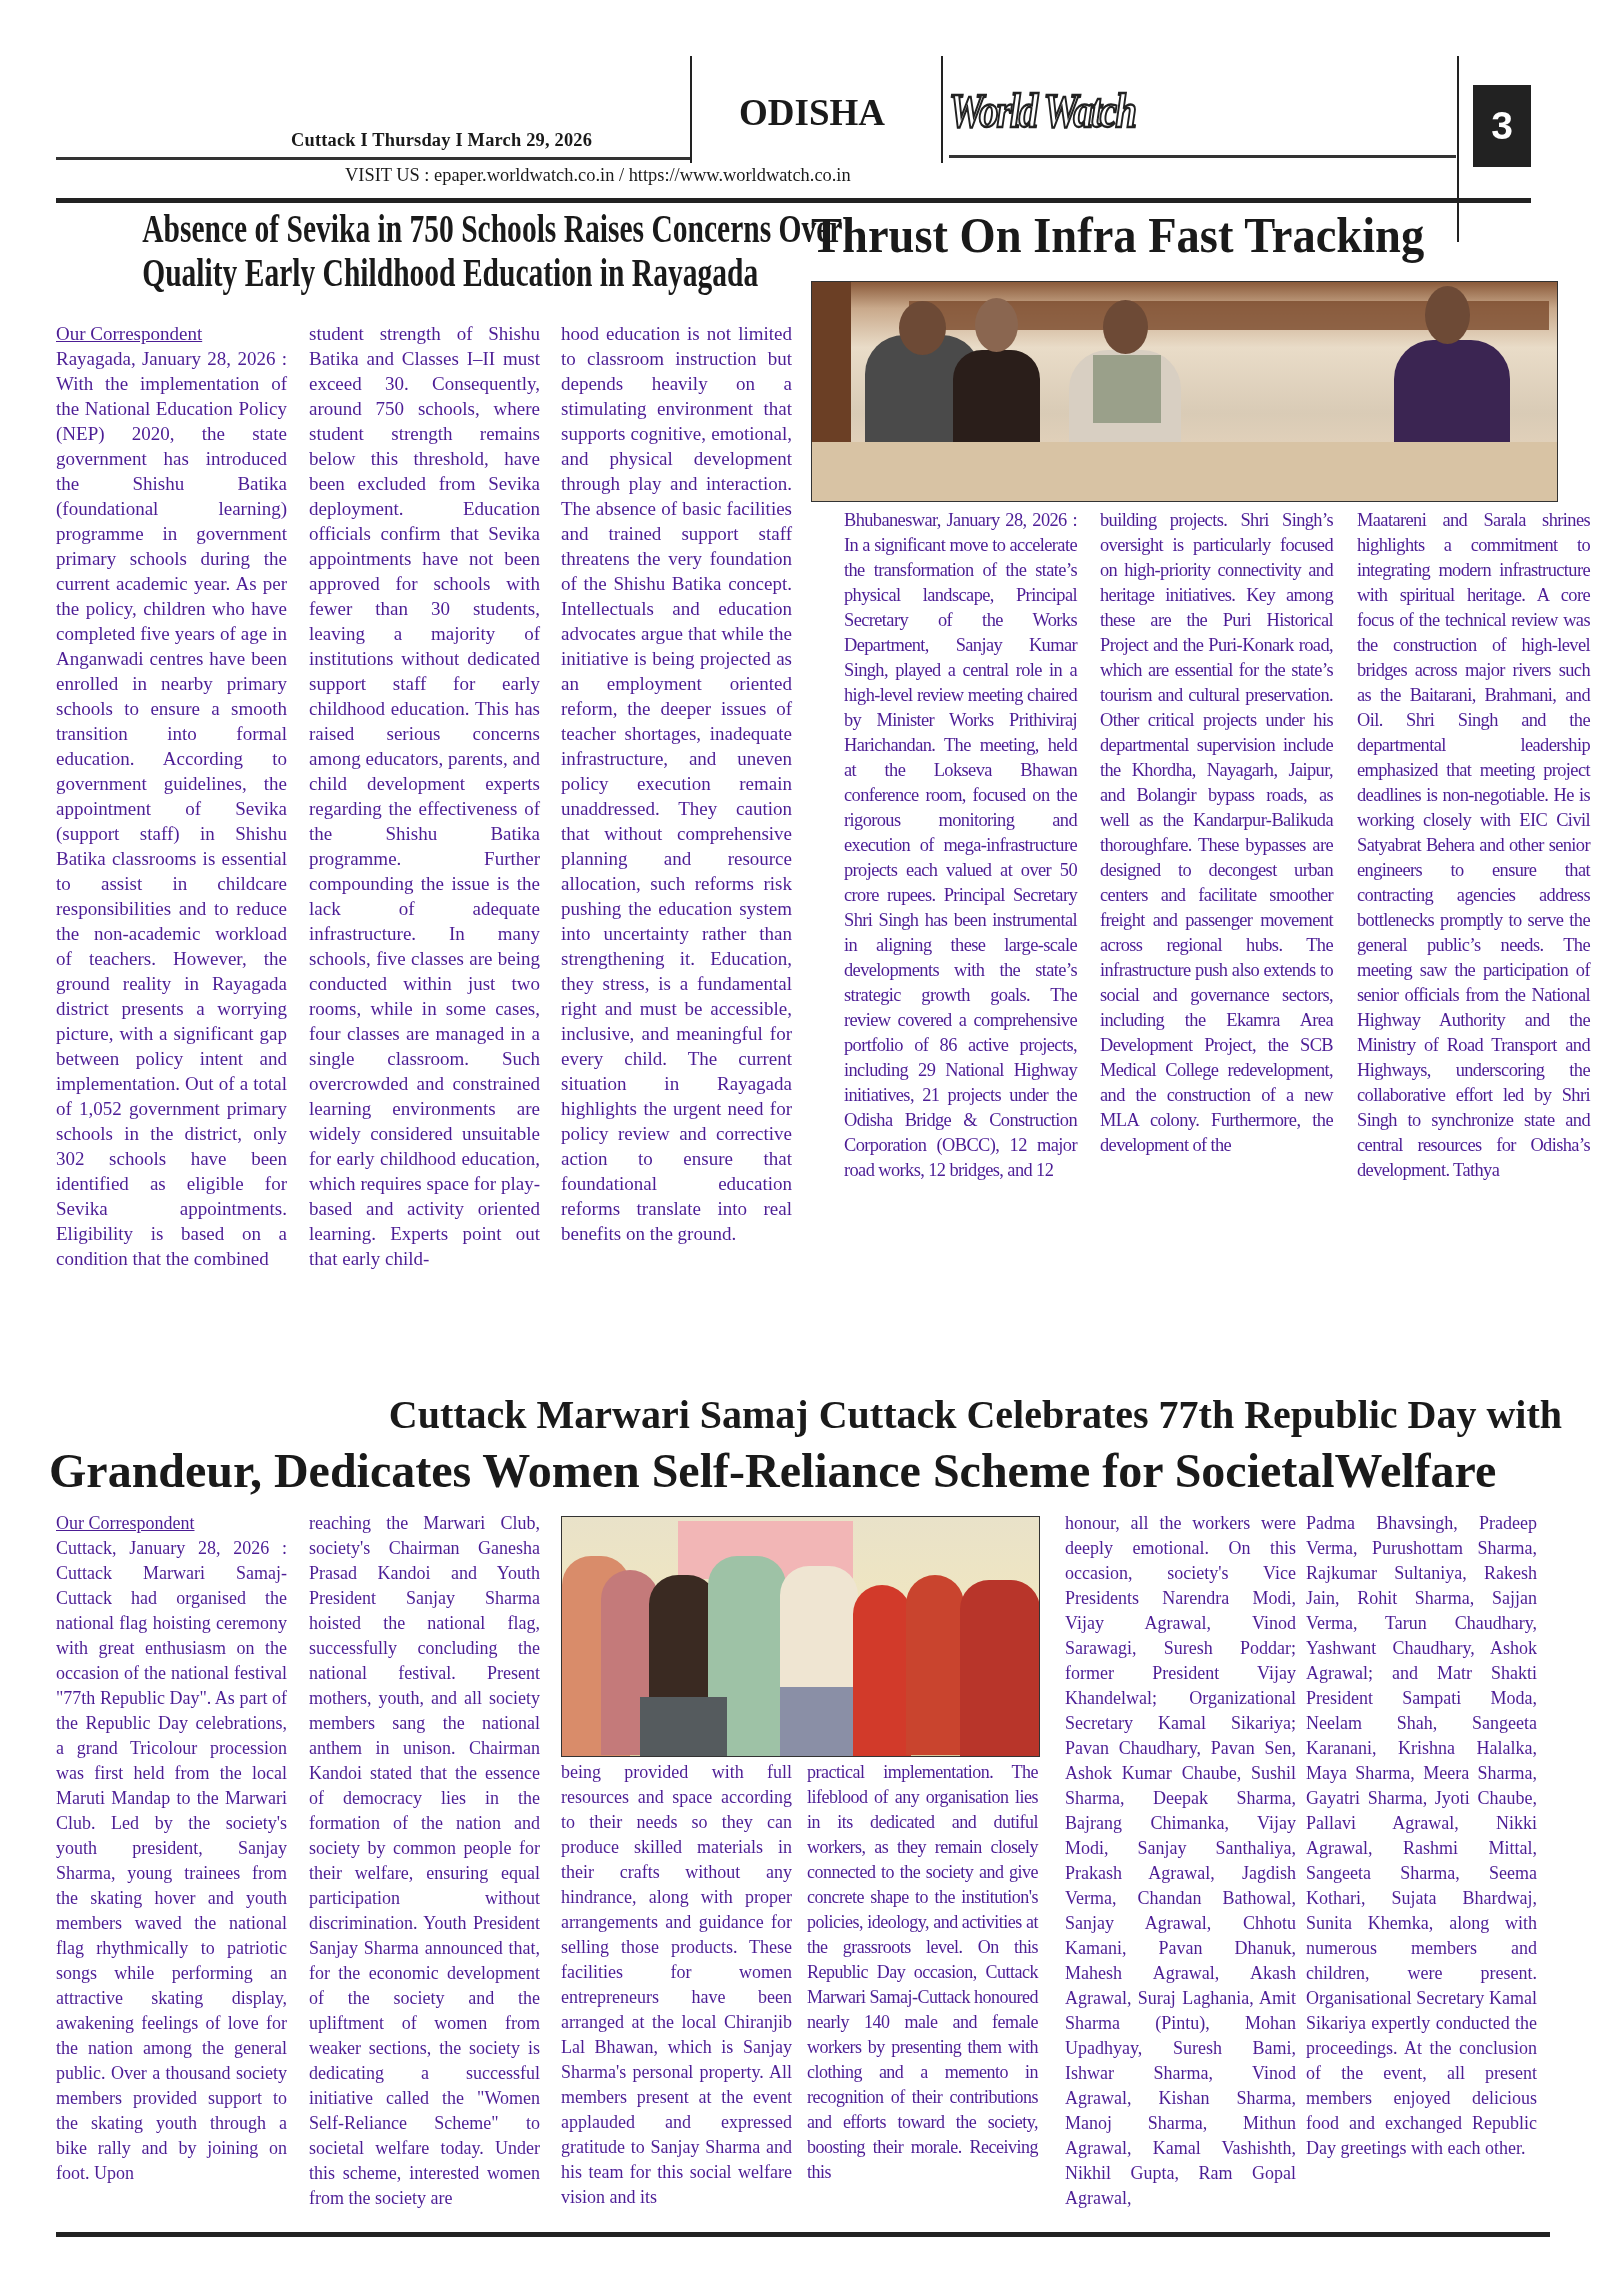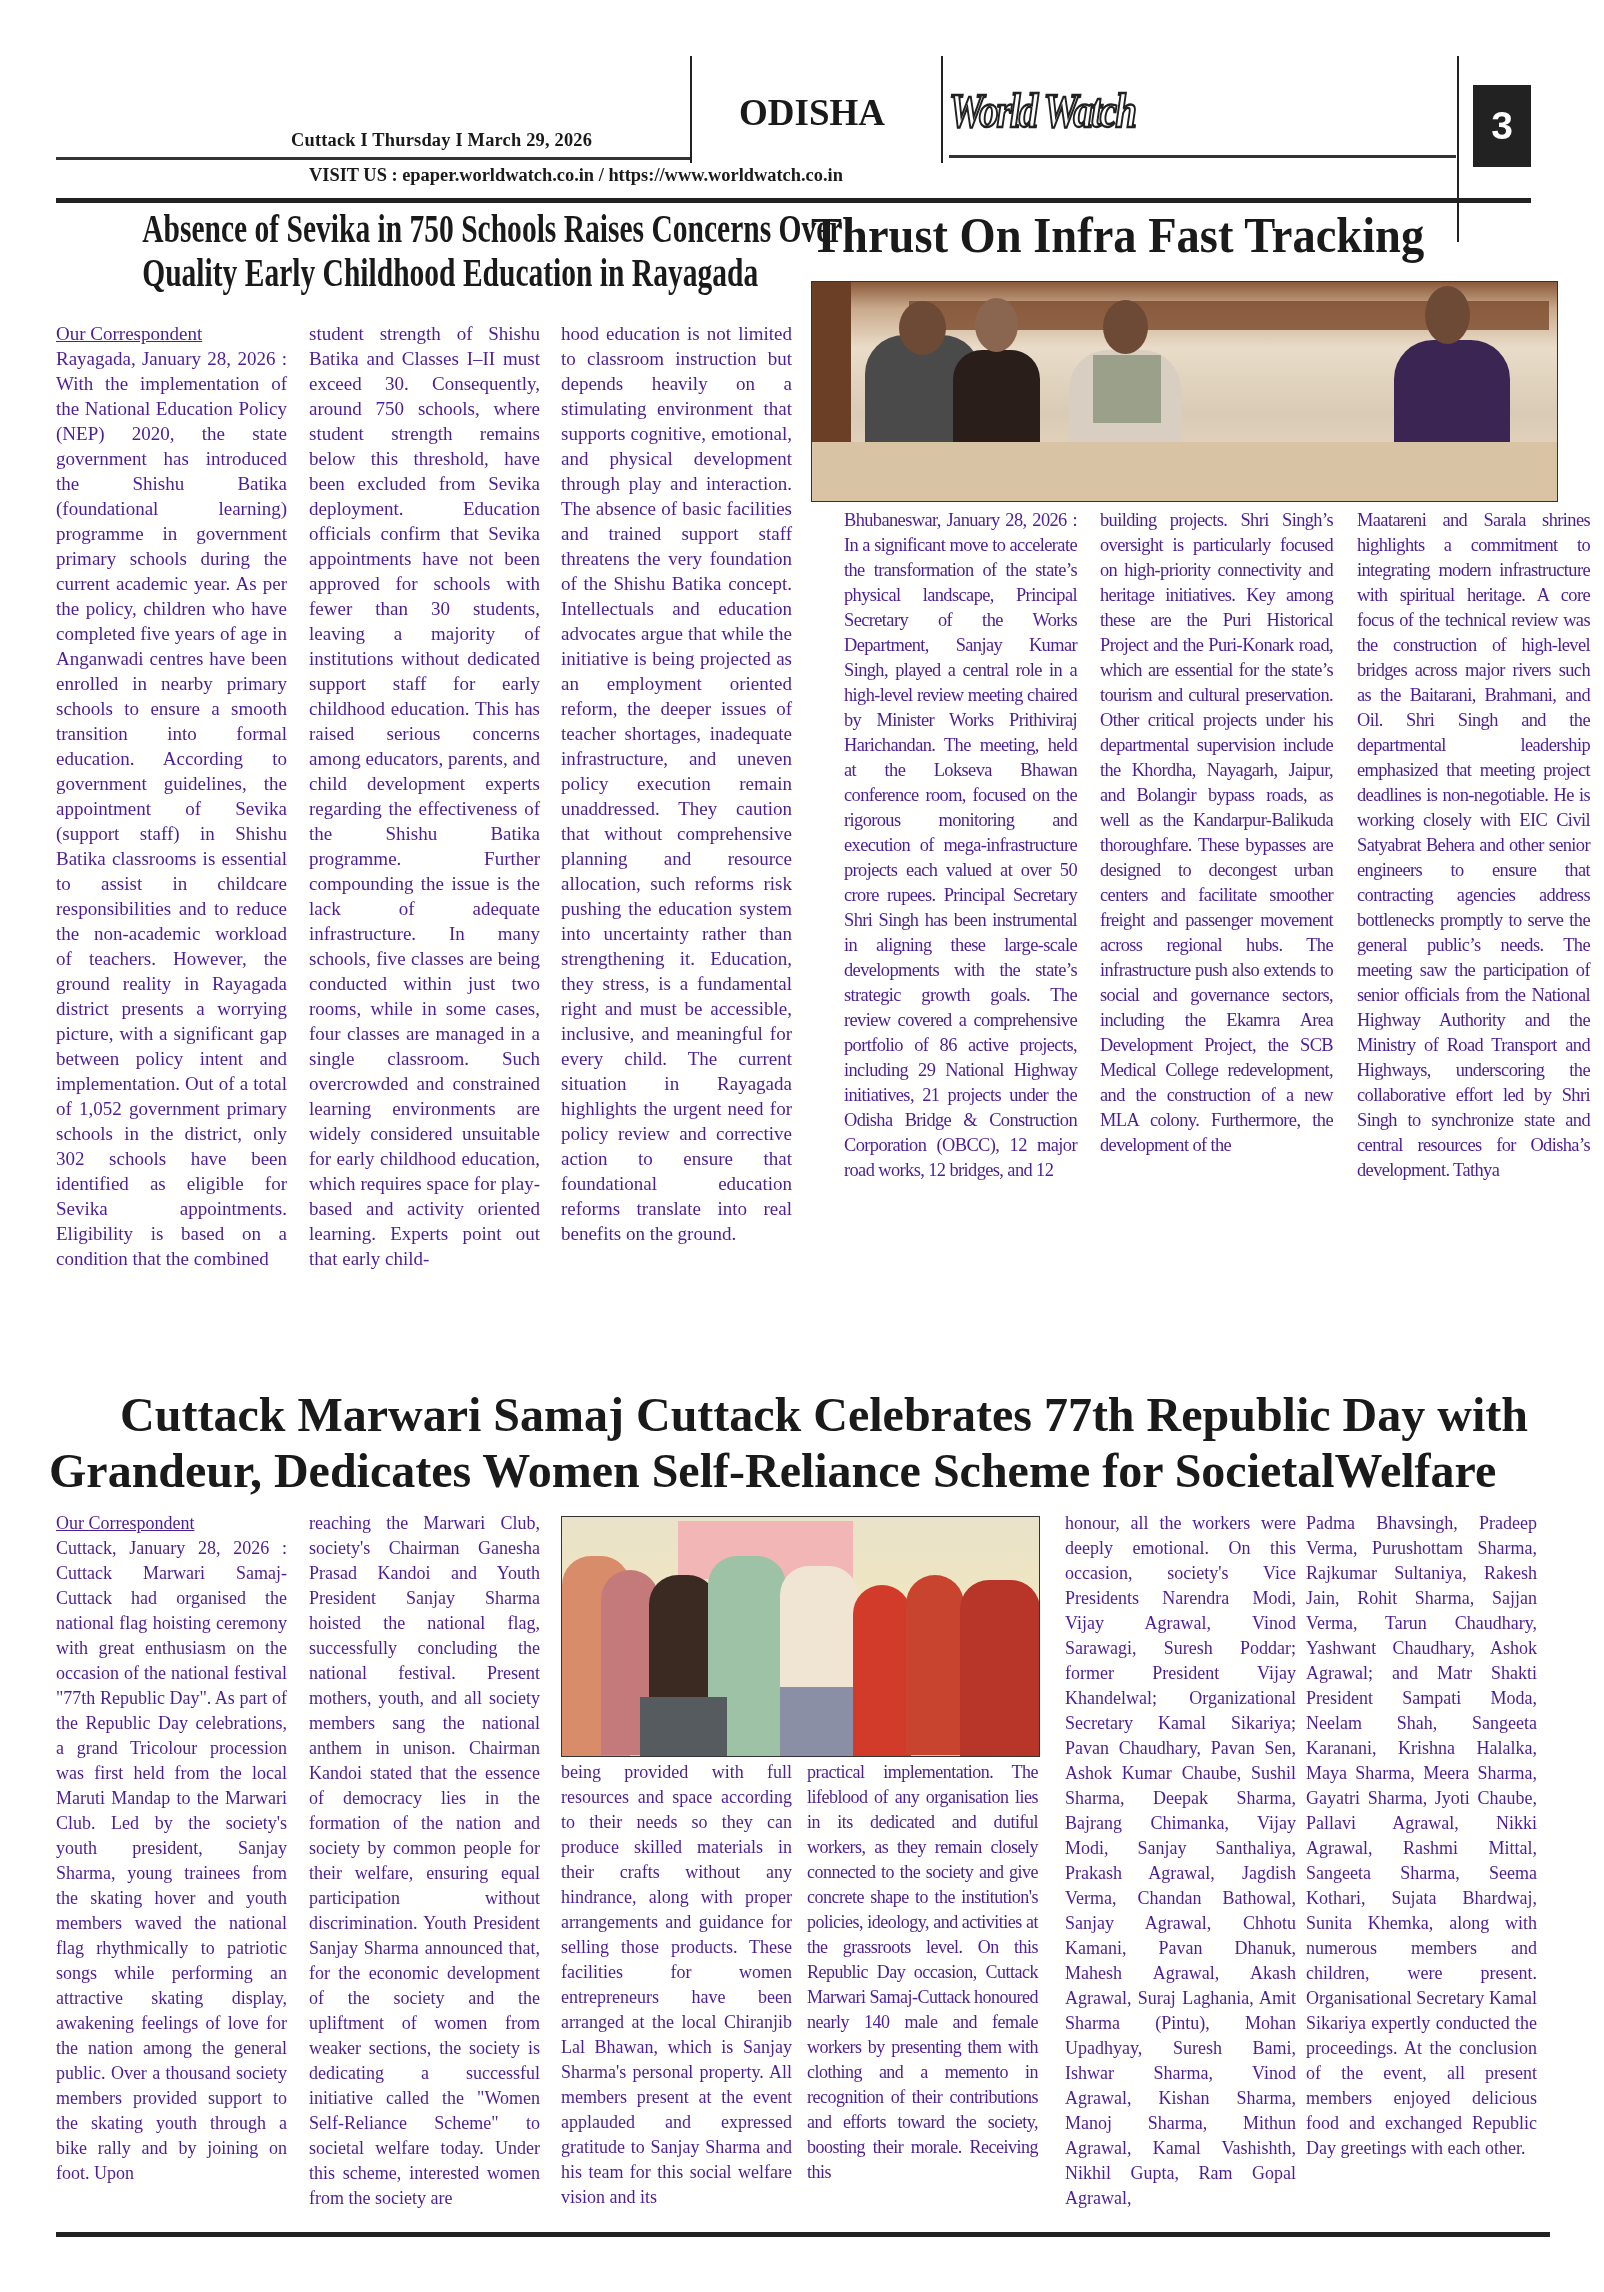--- a/index.html
+++ b/index.html
@@ -3,21 +3,21 @@
 <meta charset="utf-8">
 <style>
   html, body { margin:0; padding:0; background:#ffffff; }
   body { width:1605px; height:2293px; position:relative; overflow:hidden; color:#1a1a1a; font-family:"Liberation Serif", serif; }
   .abs { position:absolute; }
   .hr-thin { position:absolute; height:2.9px; background:#333; }
   .hr-thick { position:absolute; height:4.9px; background:#222; }
   .vr { position:absolute; width:1.9px; background:#222; }
   .dateline { font-family:"Liberation Serif", serif; font-weight:bold; font-size:18.4px; letter-spacing:0.2px; }
   .section { font-family:Liberation Serif, serif; font-weight:bold; font-size:37px; }
-  .visit { font-family:"Liberation Serif", serif; font-weight:bold; font-size:18.4px; }
+  .visit { font-family:"Liberation Serif", serif; font-weight:normal; font-size:18.4px;margin-left:36px; }
   .logo { font-family:"Liberation Serif", serif; font-weight:bold; font-style:italic; font-size:39px; color:#fff; -webkit-text-stroke:1.9px #222; letter-spacing:-1.9px; transform:scaleY(1.25); transform-origin:left top; }
   .pagebox { background:#222; color:#fff; font-family:"Liberation Sans", sans-serif; font-weight:bold; font-size:39px; text-align:center; }
   .headline-condensed { font-family:"Liberation Serif", serif; font-weight:bold; text-align:center; color:#1a1a1a; transform:scaleX(0.72); transform-origin:center top; white-space:nowrap; }
   .headline-big { font-family:"Liberation Serif", serif; font-weight:bold; color:#1a1a1a; white-space:nowrap; }
   .col { position:absolute; font-size:19px; line-height:25px; text-align:justify; hyphens:auto; color:#4c1d95; }
   .col.narrow { font-size:18.4px; letter-spacing:-0.2px;margin-left:33px; }
   .byline { text-decoration:underline; display:block; text-align:left; }
   .photo { position:absolute; overflow:hidden; border:1.9px solid #333; }
 </style>
 </head>
@@ -67,21 +67,21 @@
     <div class="abs" style="left:613px; top:3.9px; width:45px; height:58px; background:#6d4a36; border-radius:50%;"></div>
     <div class="abs" style="left:0; top:160px; width:745px; height:59px; background:#d8c3a4;"></div>
   </div>
 
   <div class="col narrow" style="left:811px; top:508px; width:233px; font-family:'Liberation Serif', serif; letter-spacing:-0.6px;">Bhubaneswar, January 28, 2026 : In a significant move to accelerate the transformation of the state’s physical landscape, Principal Secretary of the Works Department, Sanjay Kumar Singh, played a central role in a high-level review meeting chaired by Minister Works Prithiviraj Harichandan. The meeting, held at the Lokseva Bhawan conference room, focused on the rigorous monitoring and execution of mega-infrastructure projects each valued at over 50 crore rupees. Principal Secretary Shri Singh has been instrumental in aligning these large-scale developments with the state’s strategic growth goals. The review covered a comprehensive portfolio of 86 active projects, including 29 National Highway initiatives, 21 projects under the Odisha Bridge &amp; Construction Corporation (OBCC), 12 major road works, 12 bridges, and 12</div>
   <div class="col narrow" style="left:1067px; top:508px; width:233px; letter-spacing:-0.6px;">building projects. Shri Singh’s oversight is particularly focused on high-priority connectivity and heritage initiatives. Key among these are the Puri Historical Project and the Puri-Konark road, which are essential for the state’s tourism and cultural preservation. Other critical projects under his departmental supervision include the Khordha, Nayagarh, Jaipur, and Bolangir bypass roads, as well as the Kandarpur-Balikuda thoroughfare. These bypasses are designed to decongest urban centers and facilitate smoother freight and passenger movement across regional hubs. The infrastructure push also extends to social and governance sectors, including the Ekamra Area Development Project, the SCB Medical College redevelopment, and the construction of a new MLA colony. Furthermore, the development of the</div>
   <div class="col narrow" style="left:1324px; top:508px; width:233px; letter-spacing:-0.6px;">Maatareni and Sarala shrines highlights a commitment to integrating modern infrastructure with spiritual heritage. A core focus of the technical review was the construction of high-level bridges across major rivers such as the Baitarani, Brahmani, and Oil. Shri Singh and the departmental leadership emphasized that meeting project deadlines is non-negotiable. He is working closely with EIC Civil Satyabrat Behera and other senior engineers to ensure that contracting agencies address bottlenecks promptly to serve the general public’s needs. The meeting saw the participation of senior officials from the National Highway Authority and the Ministry of Road Transport and Highways, underscoring the collaborative effort led by Shri Singh to synchronize state and central resources for Odisha’s development. Tathya</div>
 </div>
 
 <div>
-  <div class="abs headline-big" style="left:67px; top:1388px; width:1514px; text-align:center; font-size:48px; line-height:54px;">Cuttack Marwari Samaj Cuttack Celebrates 77th Republic Day with</div>
+  <div class="abs headline-big" style="left:48px; top:1388px; width:1514px; text-align:right; font-size:40px; line-height:54px;">Cuttack Marwari Samaj Cuttack Celebrates 77th Republic Day with</div>
   <div class="abs headline-big" style="left:49px; top:1444px; width:1514px; text-align:left; font-size:48px; line-height:54px;">Grandeur, Dedicates Women Self-Reliance Scheme for SocietalWelfare</div>
 
   <div class="col" style="left:56px; top:1511px; width:231px; font-size:18px; line-height:25px;">
     <span class="byline">Our Correspondent</span>
     <span>Cuttack, January 28, 2026 : Cuttack Marwari Samaj-Cuttack had  organised the national flag hoisting ceremony with great enthusiasm on the occasion of the national festival "77th Republic Day". As part of the Republic Day celebrations, a grand Tricolour procession was first held from the local Maruti Mandap to the Marwari Club. Led by the society's youth president, Sanjay Sharma, young trainees from the skating hover and youth members waved the national flag rhythmically to patriotic songs while performing an attractive skating display, awakening feelings of love for the nation among the general public. Over a thousand society members provided support to the skating youth through a bike rally and by joining on foot. Upon</span>
   </div>
   <div class="col" style="left:309px; top:1511px; width:231px; font-size:18px; line-height:25px;">reaching the Marwari Club, society's Chairman Ganesha Prasad Kandoi and Youth President Sanjay Sharma hoisted the national flag, successfully concluding the national festival. Present mothers, youth, and all society members sang the national anthem in unison. Chairman Kandoi stated that the essence of democracy lies in the formation of the nation and society by common people for their welfare, ensuring equal participation without discrimination. Youth President Sanjay Sharma announced that, for the economic development of the society and the upliftment of women from weaker sections, the society is dedicating a successful initiative called the "Women Self-Reliance Scheme" to societal welfare today. Under this scheme, interested women from the society are</div>
 
   <div class="photo" style="left:561px; top:1516px; width:477px; height:239px; background:linear-gradient(180deg,#e9e2c9 0%,#f0e6c0 40%,#d9c79a 100%);" title="Members of Cuttack Marwari Samaj with tricolour sashes at the Republic Day event">
     <div class="abs" style="left:116px; top:3.9px; width:175px; height:58px; background:#f2b6b6;"></div>

